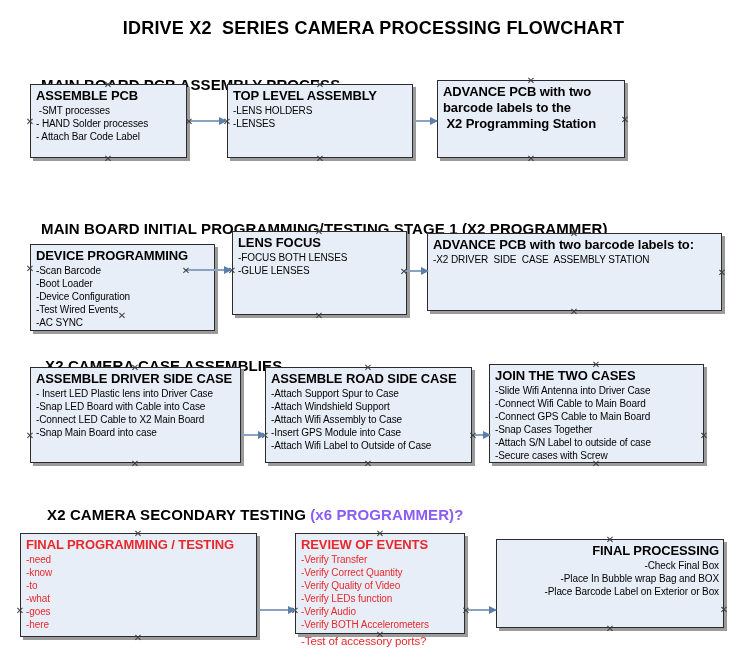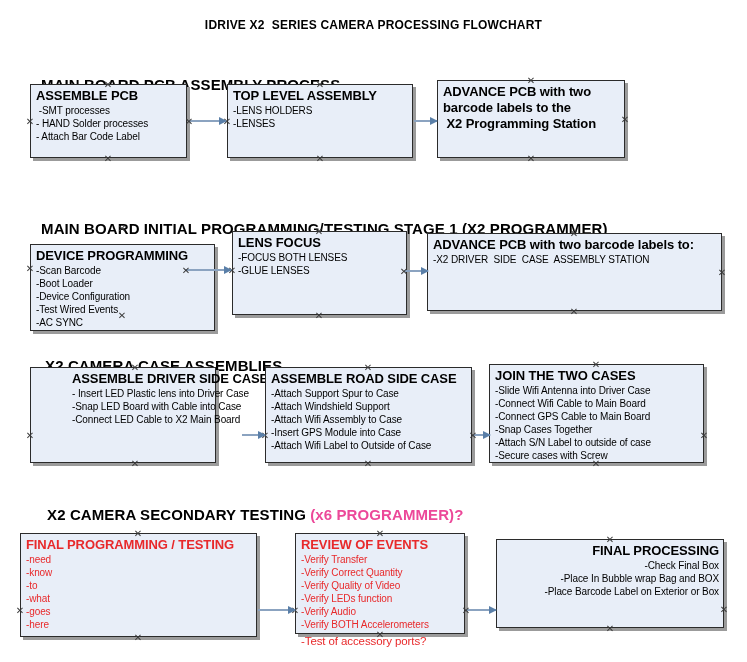--- a/index.html
+++ b/index.html
@@ -20,35 +20,35 @@
     width: 747px;
     height: 662px;
   }
 
   .doc-title {
     position: absolute;
     left: 0;
     top: 18px;
     width: 747px;
     text-align: center;
-    font-size: 12px;
+    font-size: 18px;
     font-weight: bold;
     letter-spacing: 0.2px;
     white-space: pre;
   }
 
   .section-head {
     position: absolute;
     font-size: 15px;
     font-weight: bold;
     letter-spacing: 0.1px;
     white-space: pre;
   }
   .section-head .accent {
-    color: #ec4899;
+    color: #8b5cf6;
   }
 
   
   .node {
     position: absolute;
     background: #e8eef8;
     border: 1.4px solid #2b2b2b;
     box-shadow: 3px 3px 0 0 #9b9b9b;
     box-sizing: border-box;
     overflow: visible;
@@ -217,26 +217,27 @@
 
   <div class="conn" style="left:404px; top:270px; width:24px;">
     <span class="arrow"></span>
   </div>
   <div class="handle" style="left:404px; top:271px;"></div>
 
   <div class="section-head" style="left:28px; top:340px;">
     <span>X2 CAMERA CASE ASSEMBLIES</span>
   </div>
 
-  <div class="node" style="left:30px; top:367px; width:186px; height:96px;padding-left:36px;">
+  <div class="node" style="left:30px; top:367px; width:211px; height:96px;">
     <div class="node-inner">
       <div class="n-title">ASSEMBLE DRIVER SIDE CASE</div>
       <div class="n-line">- Insert LED Plastic lens into Driver Case</div>
       <div class="n-line">-Snap LED Board with Cable into Case</div>
       <div class="n-line">-Connect LED Cable to X2 Main Board</div>
+      <div class="n-line">-Snap Main Board into case</div>
     </div>
   </div>
   <div class="handle" style="left:135px; top:367px;"></div>
   <div class="handle" style="left:135px; top:463px;"></div>
   <div class="handle" style="left:30px; top:435px;"></div>
 
   <div class="node" style="left:265px; top:367px; width:207px; height:96px;">
     <div class="node-inner">
       <div class="n-title">ASSEMBLE ROAD SIDE CASE</div>
       <div class="n-line">-Attach Support Spur to Case</div>

